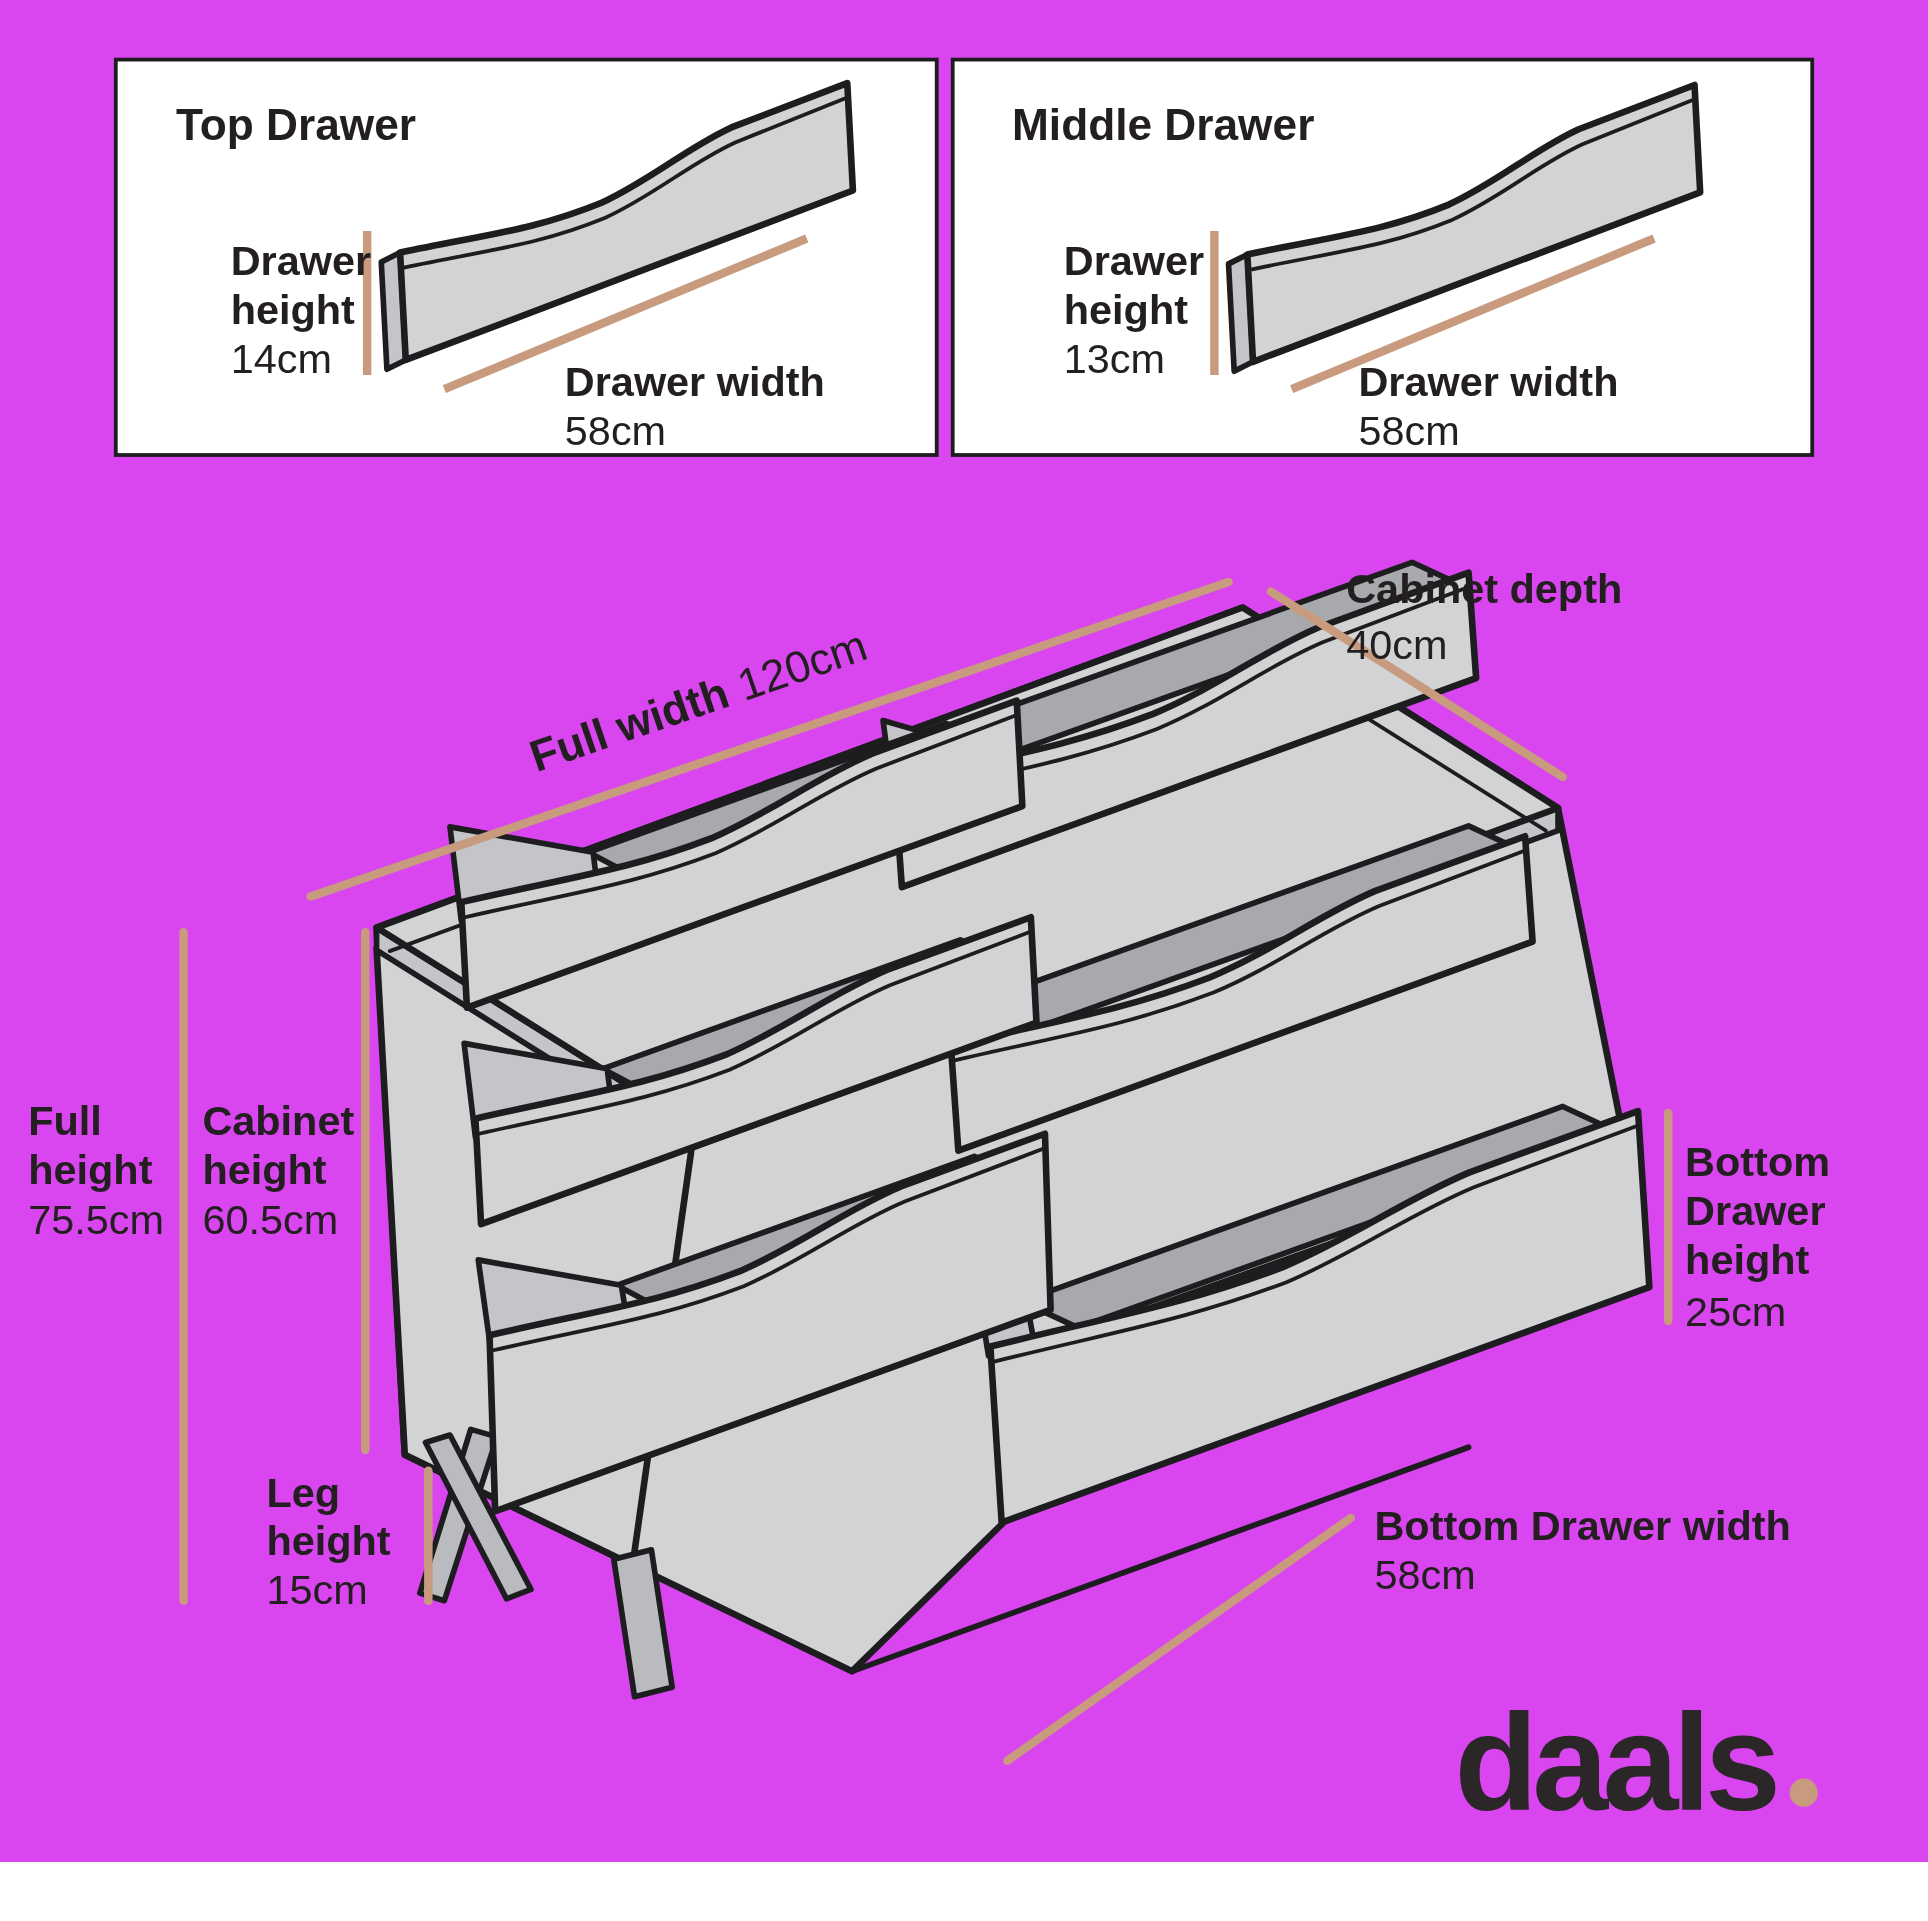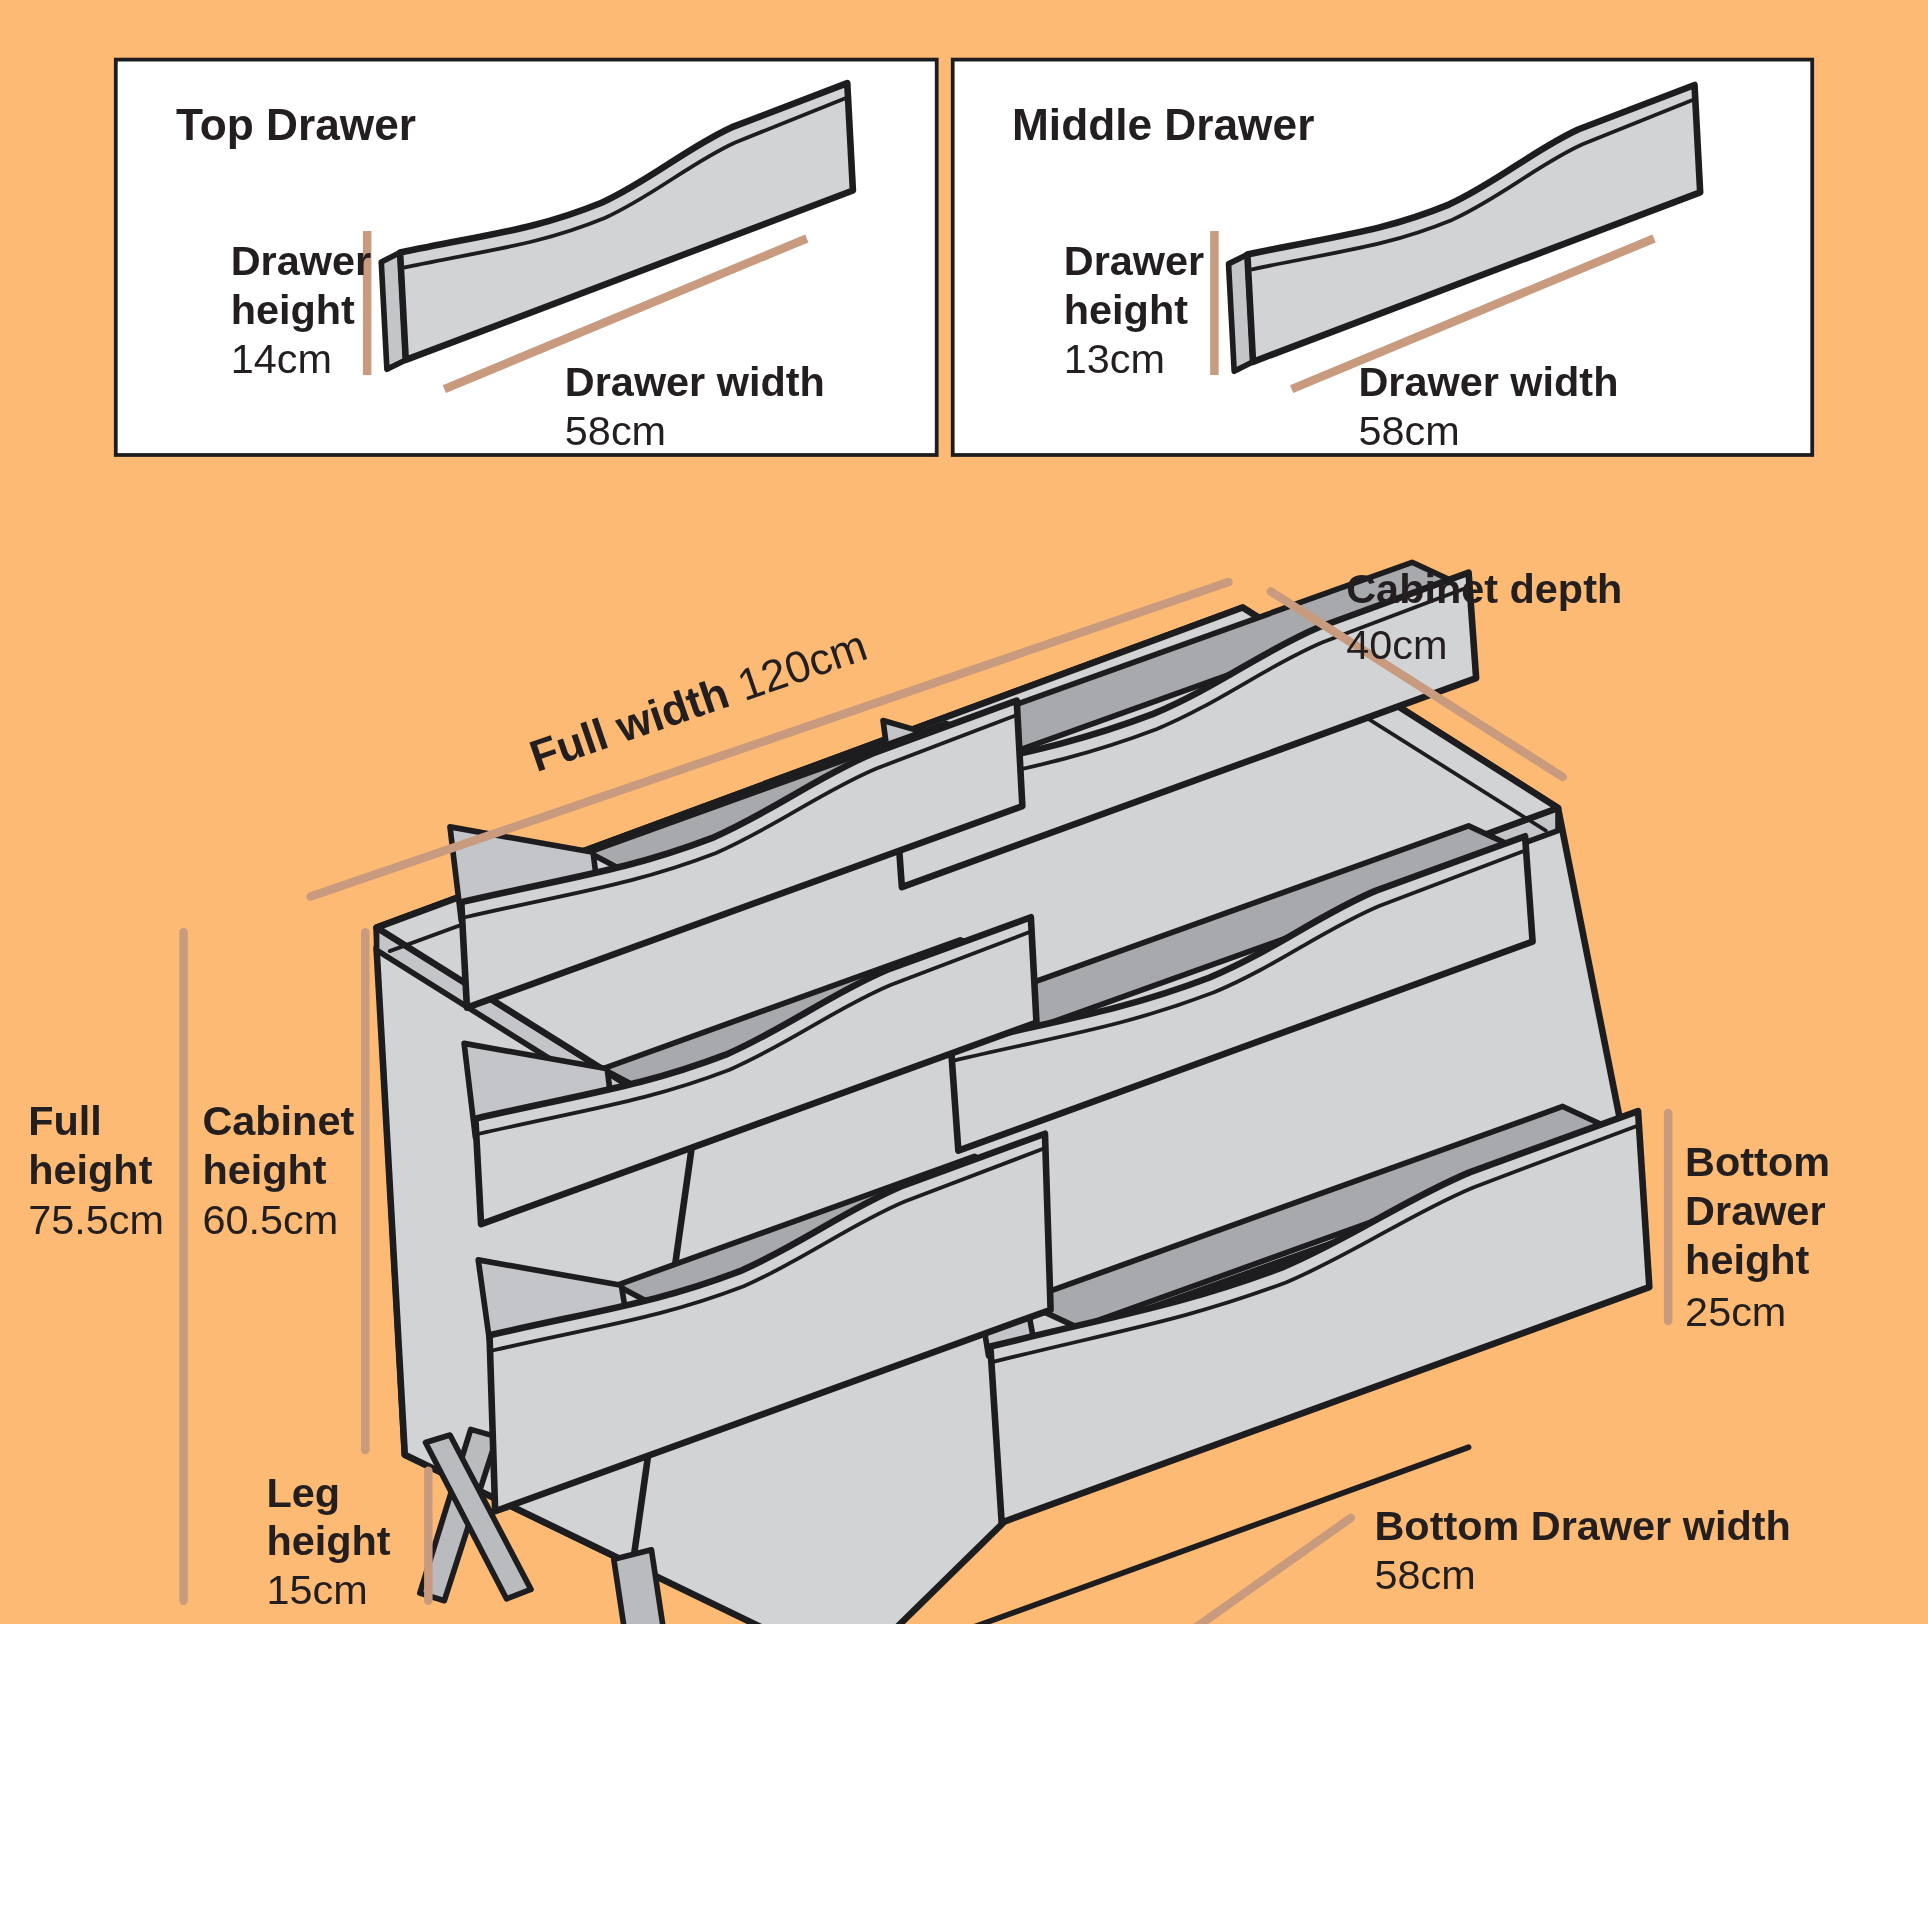--- a/index.html
+++ b/index.html
@@ -1,16 +1,16 @@
 <!DOCTYPE html>
 <html style="font-size:15px"><head>
 <meta charset="utf-8">
 <style>
   html,body{margin:0;padding:0;background:#ffffff;}
-  .stage{position:relative;width:1928px;height:1624px;background:#fdba74;overflow:hidden;}
+  .stage{position:relative;width:1928px;height:1862px;background:#d946ef;overflow:hidden;}
   svg{display:block;}
   text{font-family:"Liberation Sans", sans-serif;fill:#231f20;}
   .bt{font-size:47px;font-weight:bold;}
   .lb{font-size:44px;font-weight:bold;}
   .lv{font-size:44px;font-weight:normal;}
   .fwb{font-size:47px;font-weight:bold;}
   .fwv{font-size:47px;font-weight:normal;}
   .logo{font-size:145px;font-weight:bold;letter-spacing:-6px;fill:#2b2627;}
 </style>
 </head>

